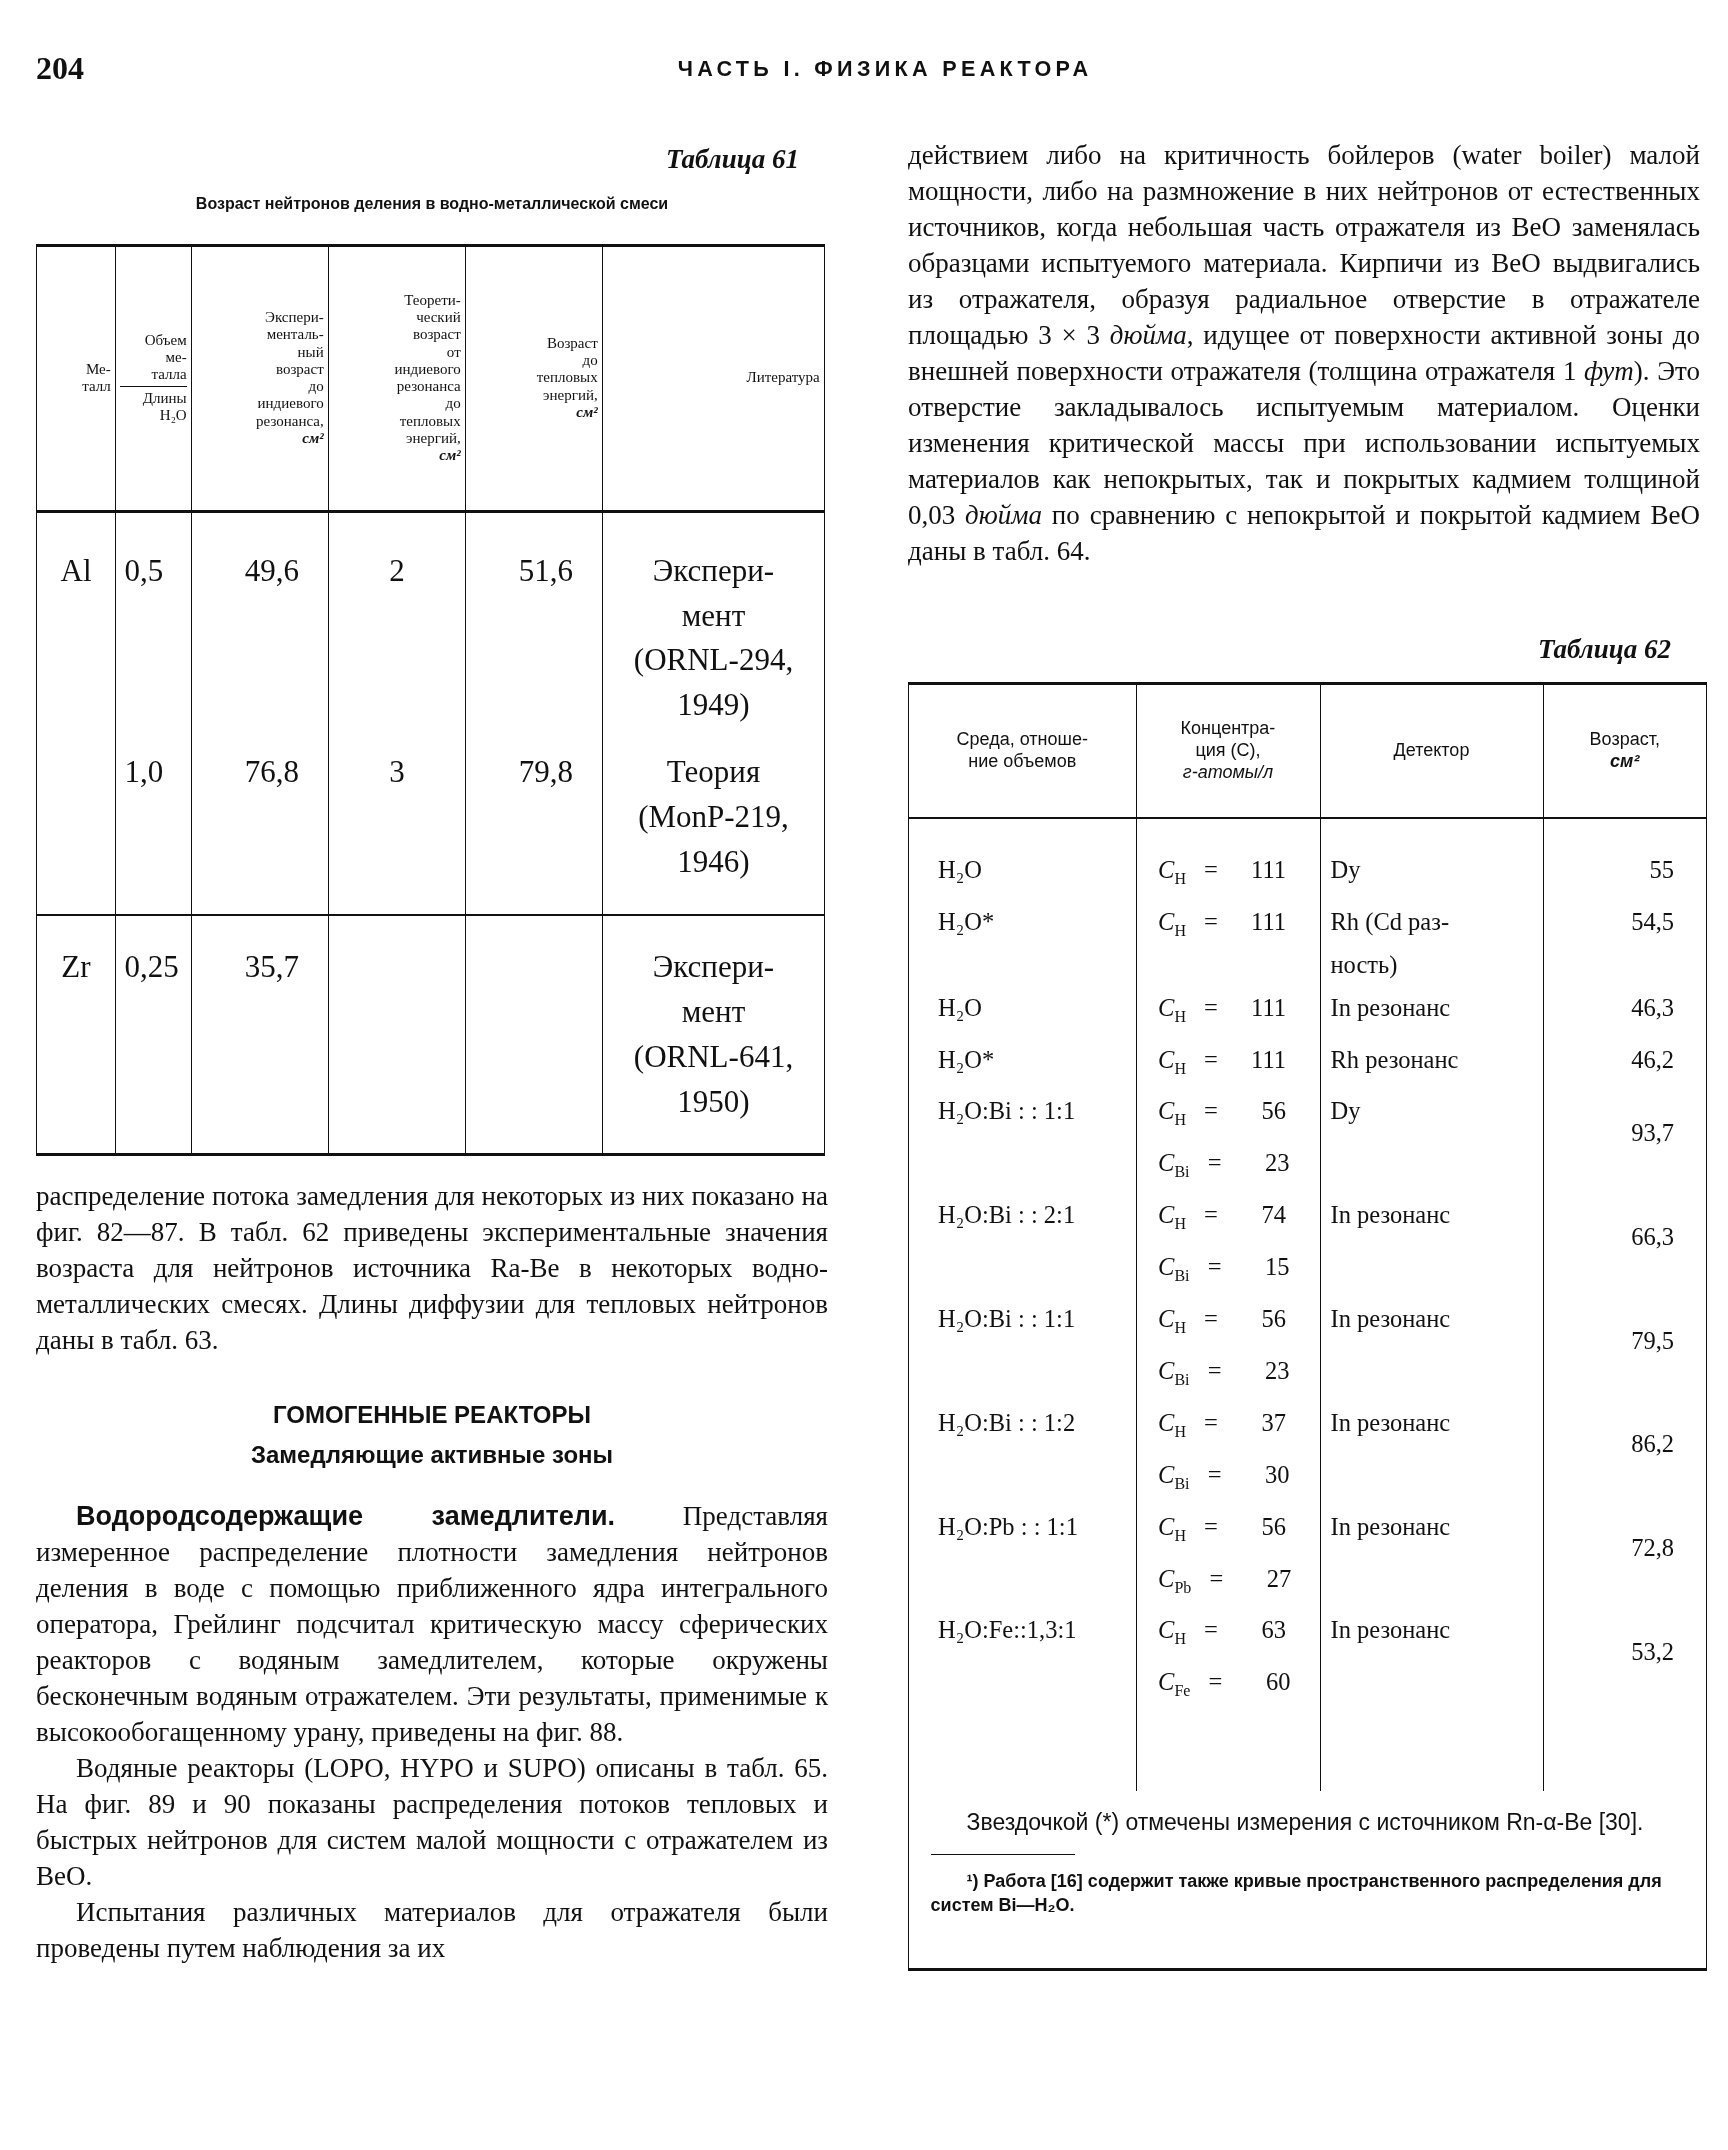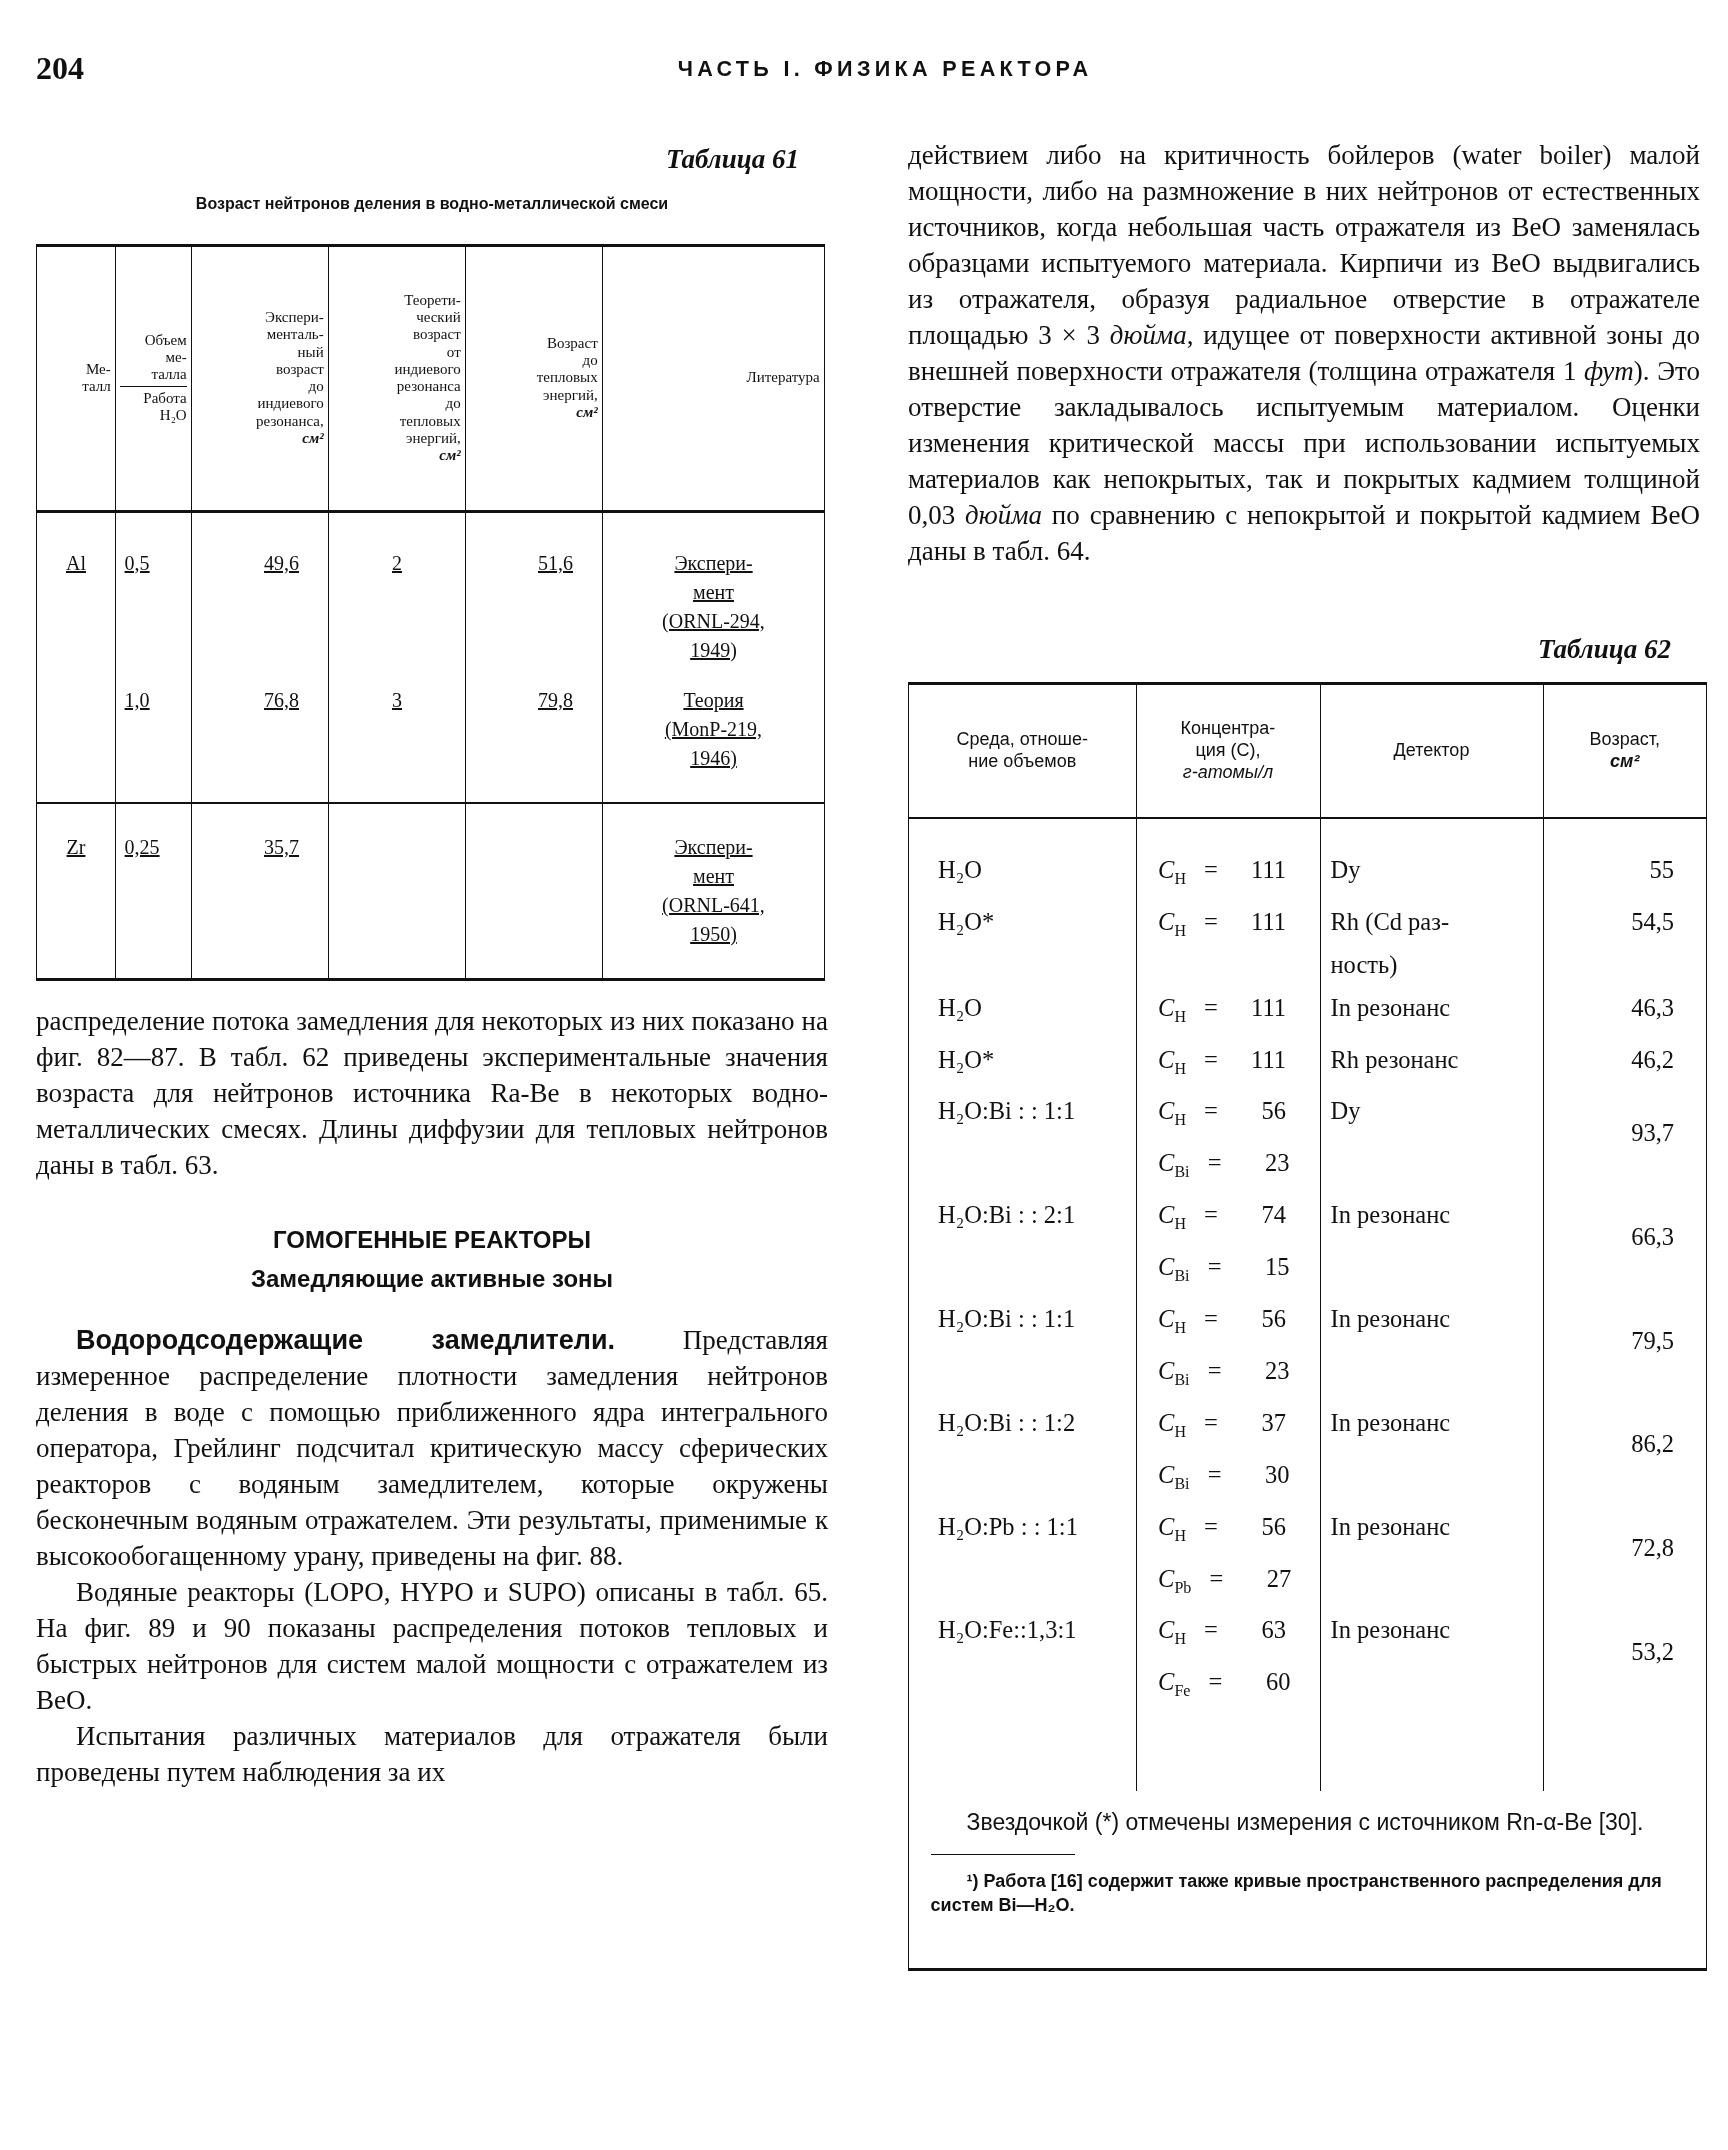--- a/index.html
+++ b/index.html
@@ -43,22 +43,22 @@
   .t61 th:first-child, .t61 td:first-child { border-left: 1.4px solid #111; }
   .t61 th:last-child, .t61 td:last-child { border-right: 1.4px solid #111; }
   .t61 thead th {
     font-family: Liberation Serif, serif; font-weight: normal;
     font-size: 15px; line-height: 1.15; text-align: right;
     height: 266px; padding: 2.9px 4.3px; border-bottom: 3.6px solid #111;
   }
   .t61 thead th .unit { font-style: italic; font-weight: bold; }
   .t61 .frac-top { display: block; border-bottom: 1.4px solid #111; padding-bottom: 2.9px; margin-bottom: 2.9px; }
   .t61 td {
-    font-size: 20px; font-family: "Liberation Serif", serif; vertical-align: top;
-    padding: 36px 8.6px 7.2px 8.6px; line-height: 1.45; text-decoration: underline;
+    font-size: 31px; font-family: "Liberation Serif", serif; vertical-align: top;
+    padding: 36px 8.6px 7.2px 8.6px; line-height: 1.45;
   }
   .t61 td.num { text-align: right; padding-right: 29px; }
   .t61 td.center { text-align: center; }
   .t61 td.lit { text-align: center; }
   .t61 tr.group-end td { border-bottom: 2.9px solid #111; padding-bottom: 29px; }
   .t61 tr.sub td { padding-top: 14.4px; padding-bottom: 29px; }
 
   .body-text {
     font-size: 27px; line-height: 36px; text-align: justify;
     font-family: "Liberation Serif", serif;
@@ -123,21 +123,21 @@
   <div class="table-title">Возраст нейтронов деления в водно-металлической смеси</div>
 
   <table class="t61">
     <thead>
       <tr>
         <th style="width:79px"><span style="white-space:pre-line">Ме-
 талл</span></th>
         <th style="width:76px">
           <span class="frac-top" style="white-space:pre-line">Объем ме-
 талла</span>
-          <span>Работа H₂O</span>
+          <span>Длины H₂O</span>
         </th>
         <th style="width:137px"><span style="white-space:pre-line">Экспери-
 менталь-
 ный
 возраст
 до
 индиевого
 резонанса,</span><br><span class="unit">см²</span></th>
         <th style="width:137px"><span style="white-space:pre-line">Теорети-
 ческий

